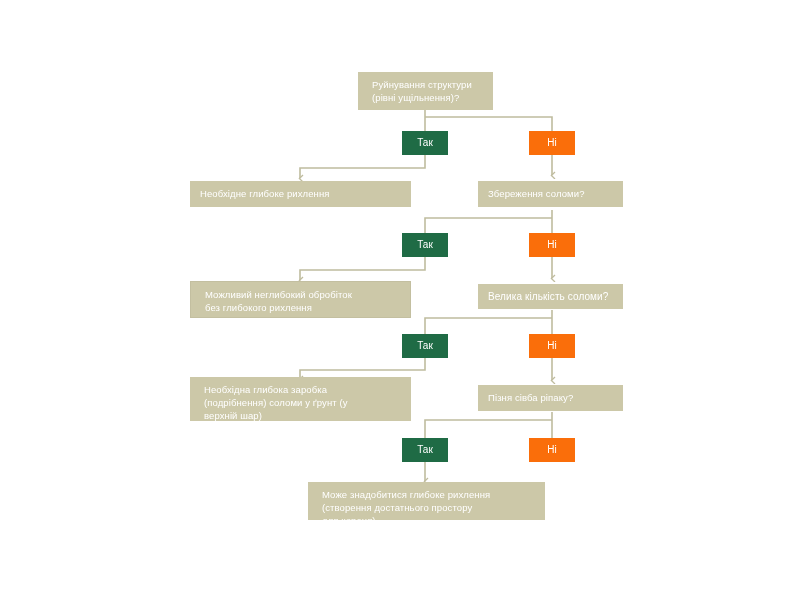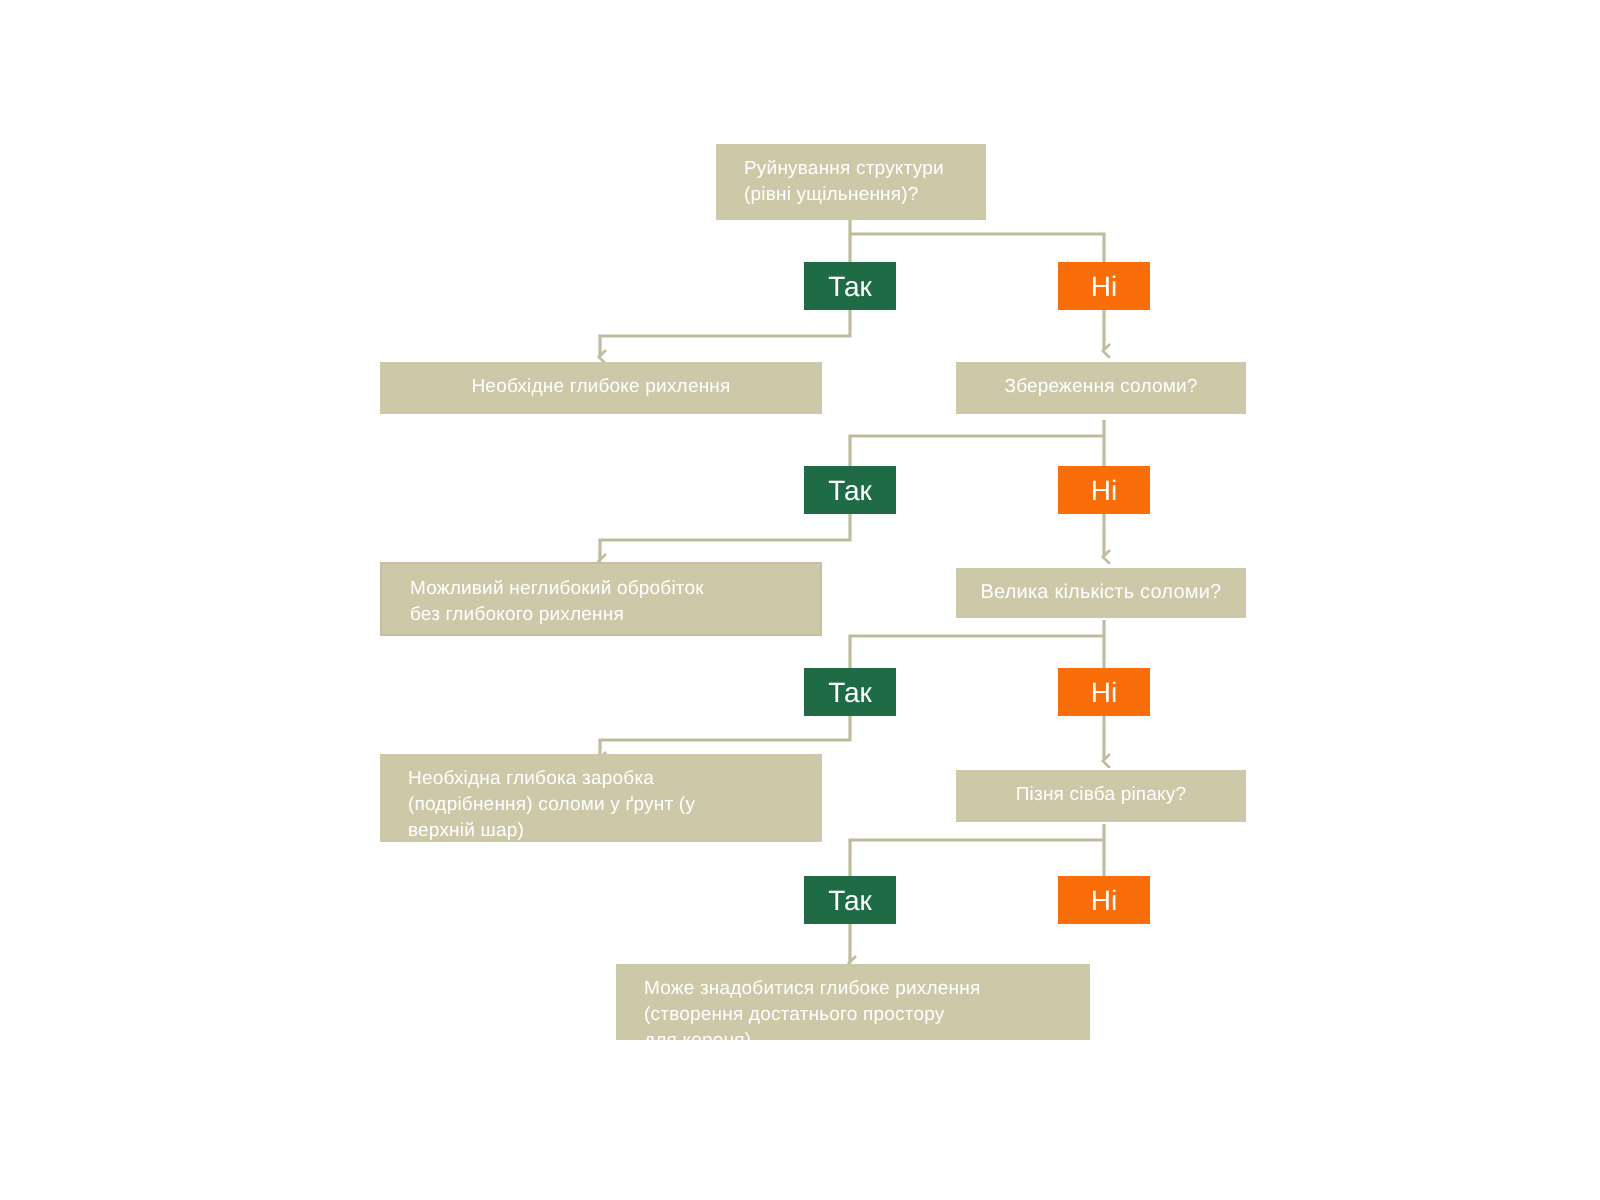--- a/index.html
+++ b/index.html
@@ -32,31 +32,30 @@
     box-sizing: border-box;
     background: #ccc8a8;
     color: #ffffff;
     font-size: 9.5px;
     line-height: 13px;
     padding: 6px 10px 6px 14px;
     letter-spacing: 0.1px;
     white-space: pre-line;
   }
   .node.center {
-    text-align: center;
     padding-left: 10px;
   }
   .node.outlined {
     border: 1px solid #c3bfa0;
   }
   .label {
     position: absolute;
     box-sizing: border-box;
     color: #ffffff;
-    font-size: 14px;
+    font-size: 10px;
     line-height: 24px;
     text-align: center;
     height: 24px;
     width: 46px;
   }
   .label.yes { background: #1f6b45; }
   .label.no  { background: #fa6e0a; }
 </style>
 </head>
 <body>

